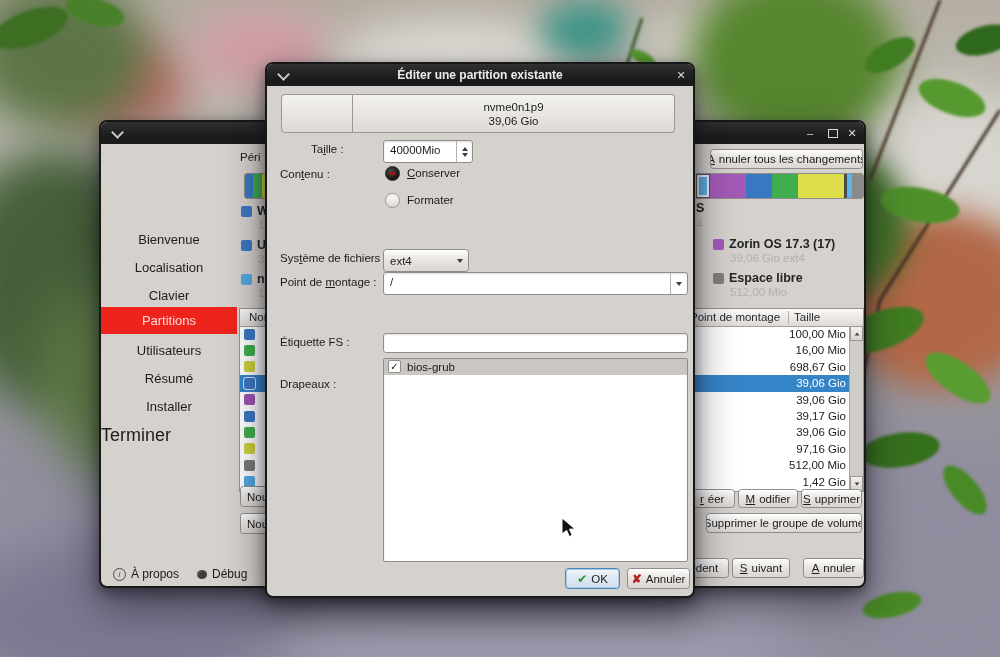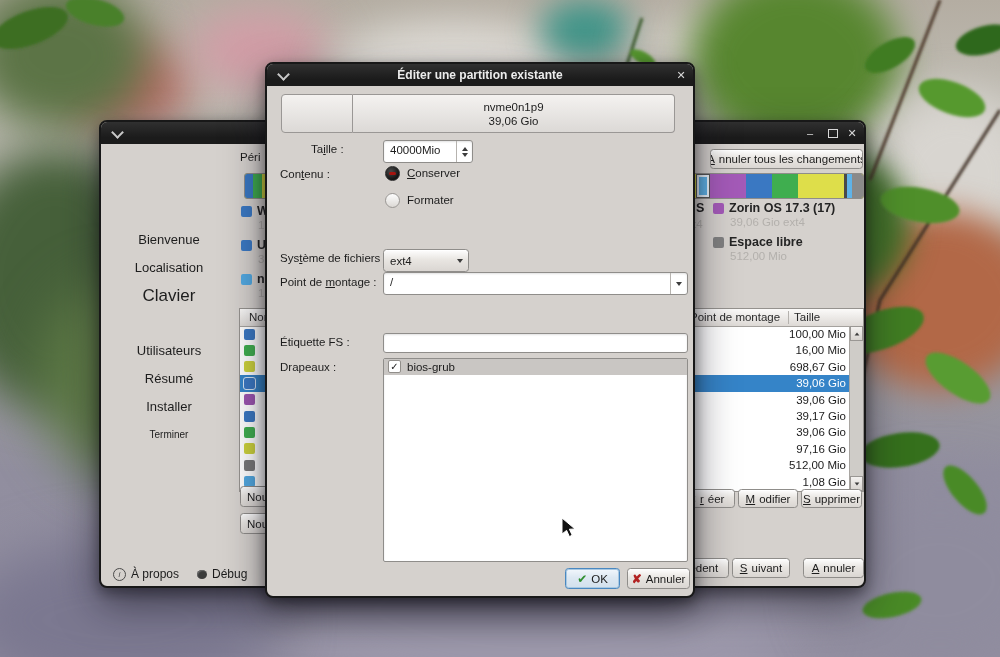--- a/index.html
+++ b/index.html
@@ -124,25 +124,26 @@
   <div class="tbar">
     <span class="chev"></span>
     <span class="wbtn" style="right:46px">–</span>
     <span class="maxbox" style="right:26px"></span>
     <span class="wbtn" style="right:4px">✕</span>
   </div>
 
   <div id="sidebar" style="position:absolute;left:0;top:22px;width:136px;bottom:0;">
   <div style="position: absolute; left: 0px; width: 136px; text-align: center; font-size: 13px; top: 88px; height: 16px; line-height: 16px; color: rgb(29, 29, 29);">Bienvenue</div>
       <div style="position: absolute; left: 0px; width: 136px; text-align: center; font-size: 13px; top: 116px; height: 16px; line-height: 16px; color: rgb(29, 29, 29);">Localisation</div>
-      <div style="position: absolute; left: 0px; width: 136px; text-align: center; font-size: 17px; top: 144px; height: 16px; line-height: 16px; color: rgb(29, 29, 29);">Clavier</div>
+      <div style="position: absolute; left: 0px; width: 136px; text-align: center; font-size: 13px; top: 144px; height: 16px; line-height: 16px; color: rgb(29, 29, 29);">Clavier</div>
+      <div style="position: absolute; left: 0px; width: 136px; text-align: center; font-size: 13px; top: 163px; height: 27px; line-height: 27px; background: rgb(238, 36, 28); color: rgb(255, 217, 212);">Partitions</div>
       <div style="position: absolute; left: 0px; width: 136px; text-align: center; font-size: 13px; top: 199px; height: 16px; line-height: 16px; color: rgb(29, 29, 29);">Utilisateurs</div>
       <div style="position: absolute; left: 0px; width: 136px; text-align: center; font-size: 13px; top: 227px; height: 16px; line-height: 16px; color: rgb(29, 29, 29);">Résumé</div>
       <div style="position: absolute; left: 0px; width: 136px; text-align: center; font-size: 13px; top: 255px; height: 16px; line-height: 16px; color: rgb(29, 29, 29);">Installer</div>
-      <div style="position: absolute; left: 0px; width: 136px; text-align: center; font-size: 10px; top: 283px; height: 16px; line-height: 16px; color: rgb(29, 29, 29);">Terminer</div>
+      <div style="position: absolute; left: 0px; width: 136px; font-size: 18px; top: 283px; height: 16px; line-height: 16px; color: rgb(29, 29, 29);">Terminer</div>
     </div>
 
   <div style="position:absolute;left:12px;bottom:5px;display:flex;gap:18px;align-items:center;font-size:12px;">
     <span style="display:flex;align-items:center;gap:5px;">
       <span style="width:11px;height:11px;border:1.3px solid #4a4a4a;border-radius:50%;font-size:8px;line-height:11px;
                    text-align:center;font-style:italic;color:#4a4a4a;">i</span>
       <span>À propos</span>
     </span>
     <span style="display:flex;align-items:center;gap:5px;">
       <span style="width:10px;height:9px;border-radius:50%;background:#3c3c3c;box-shadow:inset 1px 1px 1px #6a6a6a;"></span>
@@ -188,21 +189,21 @@
           <span>n</span>
         </div>
         <div class="lsub">1</div>
       </div>
     </div>
 
   <div style="position:absolute;left:595px;top:79px;font-size:12.5px;font-weight:600;">S</div>
   <div class="graytxt" style="position:absolute;left:592px;top:96px;font-size:11.5px;">t4</div>
 
   <div id="legend-right" style="position:absolute;left:612px;top:79px;width:150px;">
-      <div style="margin-bottom: 7px;">
+      <div style="margin-bottom: 7px; margin-top: 36px;">
         <div class="litem">
           <span class="sq" style="background: rgb(164, 90, 184);"></span>
           <span>Zorin OS 17.3 (17)</span>
         </div>
         <div class="lsub">39,06 Gio ext4</div>
       </div>
       <div style="margin-bottom: 7px;">
         <div class="litem">
           <span class="sq" style="background: rgb(128, 128, 128);"></span>
           <span>Espace libre</span>
@@ -253,39 +254,40 @@
         <div class="trow" style="top: 131.8px; width: 610px;">
           <span class="sq" style="margin-left: 4px; background: rgb(204, 210, 60);"></span>
           <span class="size">97,16 Gio</span>
         </div>
         <div class="trow" style="top: 148.2px; width: 610px;">
           <span class="sq" style="margin-left: 4px; background: rgb(120, 120, 120);"></span>
           <span class="size">512,00 Mio</span>
         </div>
         <div class="trow" style="top: 164.6px; width: 610px;">
           <span class="sq" style="margin-left: 4px; background: rgb(82, 168, 224);"></span>
-          <span class="size">1,08 Gio</span>
+          <span class="size">1,42 Gio</span>
         </div>
       </div>
     <div class="sbar">
       <div class="sbtn" style="top:0;">
           <span class="tri-u" style="transform:scale(.8)"></span>
         </div>
       <div class="sbtn" style="bottom:0;">
           <span class="tri-d" style="transform:scale(.8)"></span>
         </div>
     </div>
   </div>
 
   <button class="btn leftpad" style="left:139px;top:364px;width:92px;height:21px;">Nou</button>
   <button class="btn leftpad" style="left:139px;top:391px;width:92px;height:21px;">Nou</button>
 
   <button class="btn" style="left:576px;top:367px;width:58px;height:19px;">C<u>r</u>éer</button>
   <button class="btn" style="left:637px;top:367px;width:60px;height:19px;"><u>M</u>odifier</button>
   <button class="btn" style="left:700px;top:367px;width:61px;height:19px;"><u>S</u>upprimer</button>
+  <button class="btn" style="left:605px;top:391px;width:156px;height:20px;">Supprimer le groupe de volume</button>
 
   <button class="btn" style="left:554px;top:436px;width:74px;height:20px;">Précédent</button>
   <button class="btn" style="left:631px;top:436px;width:58px;height:20px;"><u>S</u>uivant</button>
   <button class="btn" style="left:702px;top:436px;width:61px;height:20px;"><u>A</u>nnuler</button>
 </div>
 
 <div class="win" style="left:265px;top:62px;width:426px;height:532px;z-index:50">
   <div class="tbar">
     <span class="chev"></span>
     <span class="title">Éditer une partition existante</span>
@@ -331,21 +333,21 @@
   <div class="field" style="left:116px;top:208px;width:303px;height:21px;">
     <span style="position:absolute;left:6px;top:3px;">/</span>
     <span class="combo-arrow">
         <span class="tri-d"></span>
       </span>
   </div>
 
   <span class="lbl" style="left:13px;top:272px;">Étiquette FS :</span>
   <input class="field" style="left: 116px; top: 269px; width: 297px; height: 18px; padding: 0px 3px; outline: none;" value="">
 
-  <span class="lbl" style="left:13px;top:297px;">Drapeaux :</span>
+  <span class="lbl" style="left:13px;top:314px;">Drapeaux :</span>
   <div class="field" style="left:116px;top:294px;width:303px;height:202px;border-radius:2px;overflow:hidden;" id="flaglist">
       <div style="height: 15.5px; display: flex; align-items: center; gap: 6px; padding-left: 4px; font-size: 11.5px; background: rgb(201, 198, 195);">
         <span class="cbx">✓</span>
         <span>bios-grub</span>
       </div>
     </div>
 
   <button class="btn" style="left:298px;top:504px;width:55px;height:21px;border:1px solid #4a88c0;
           background:linear-gradient(#f2f7fc,#dde8f2 45%,#d2e0ec);box-shadow:inset 0 0 0 1px #a8c8e2;">
     <span style="color:#2f8f2f;font-size:12px;">✔</span>

